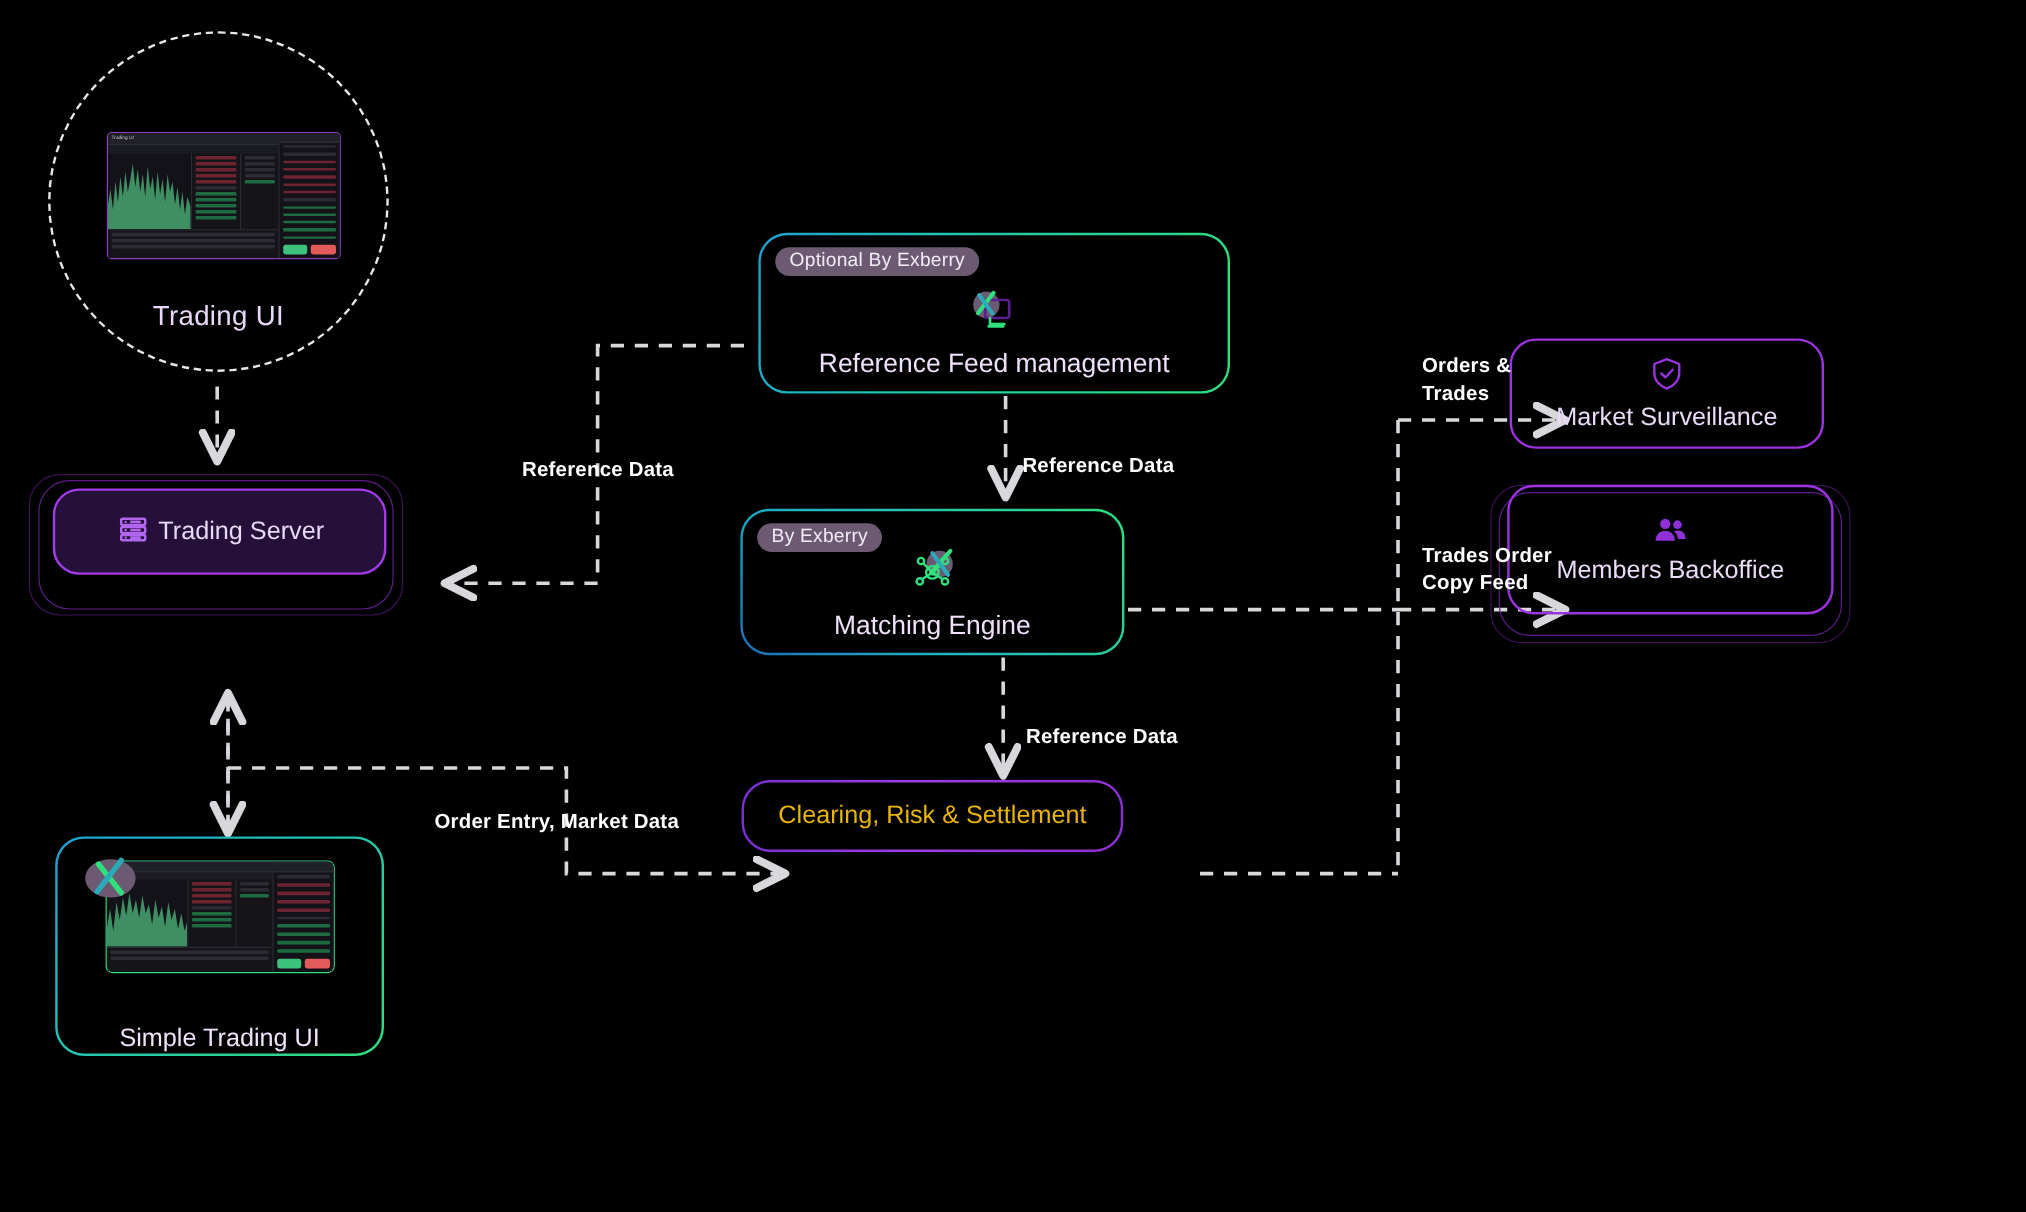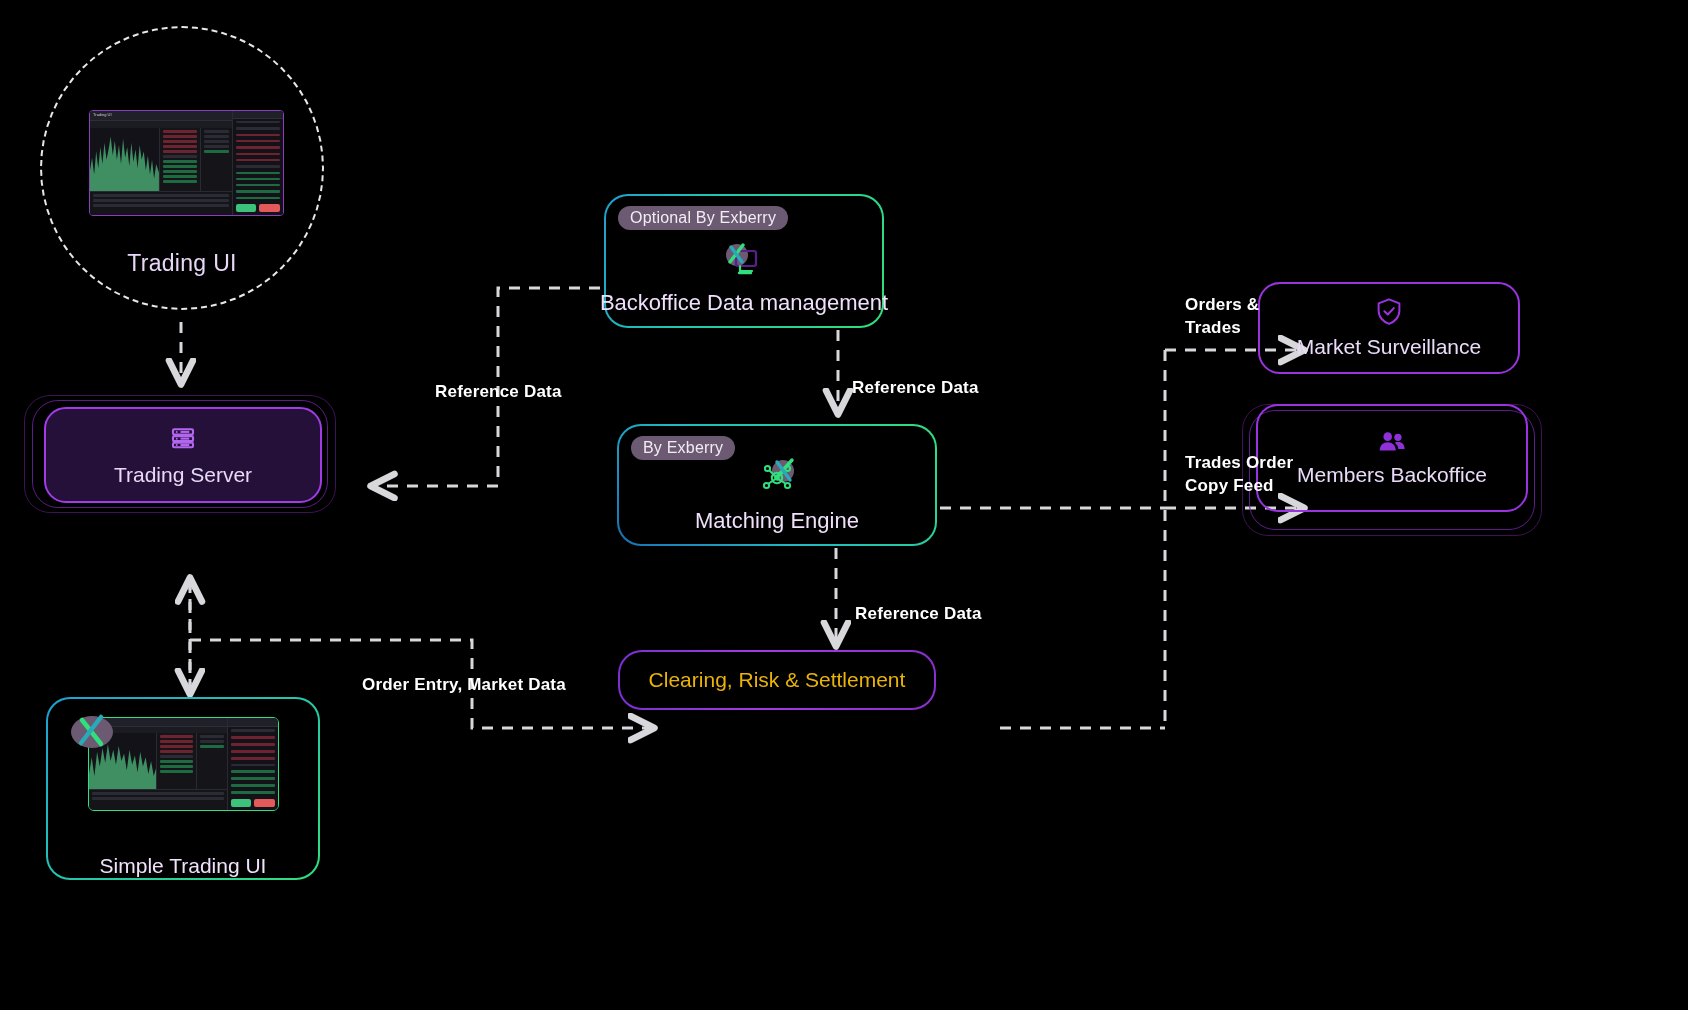--- a/index.html
+++ b/index.html
@@ -24,23 +24,23 @@
 
   
   .layer{border-radius:26px;box-sizing:border-box;}
   .l-out{border:1.5px solid #3d1257;}
   .l-mid{border:1.5px solid #5c1d86;}
 
   .ts-wrap{left:24px;top:395px;width:312px;height:118px;}
   .ts-l1{left:0;top:0;width:312px;height:118px;}
   .ts-l2{left:8px;top:5px;width:296px;height:108px;}
   .ts-core{
-    left:20px;top:12px;width:278px;height:96px;border-radius:22px;
+    left:20px;top:12px;width:278px;height:72px;border-radius:22px;
     background:#241038;border:2px solid #a23ce8;box-sizing:border-box;
-    display:flex;flex-direction:column;align-items:center;justify-content:center;gap:6px;
+    display:flex;flex-direction:row;align-items:center;justify-content:center;gap:6px;
   }
   .ts-core .ttl{font-size:21px;color:#e8d9f5;}
 
   .mb-wrap{left:1242px;top:404px;width:300px;height:132px;}
   .mb-l1{left:0;top:0;width:300px;height:132px;}
   .mb-l2{left:7px;top:6px;width:286px;height:120px;}
   .mb-l3{left:14px;top:0;width:272px;height:108px;border-radius:22px;
          border:2px solid #9b34e0;box-sizing:border-box;
          display:flex;flex-direction:column;align-items:center;justify-content:center;gap:4px;}
   .mb-l3 .ttl{font-size:21px;color:#eadbf8;white-space:nowrap;}
@@ -52,21 +52,21 @@
     display:flex;flex-direction:column;align-items:center;justify-content:center;gap:4px;
   }
   .ms-box .ttl{font-size:21px;color:#eadbf8;white-space:nowrap;}
 
   
   .grad-card{border-radius:24px;padding:2px;box-sizing:border-box;}
   .grad-card > .inner{
     width:100%;height:100%;border-radius:22px;background:#000;
     position:relative;box-sizing:border-box;
   }
-  .rdm{left:604px;top:194px;width:280px;height:134px;
+  .rdm{left:632px;top:194px;width:393px;height:134px;
        background:linear-gradient(110deg,#1f9fd0 0%,#21c7b0 35%,#2ee07a 100%);}
   .me{left:617px;top:424px;width:320px;height:122px;
       background:linear-gradient(45deg,#1a6fb8 0%,#20b9c4 40%,#2fe07d 100%);}
   .crs{left:618px;top:650px;width:318px;height:60px;
        background:linear-gradient(90deg,#7b2fd4 0%,#a33ae8 45%,#8a2fd0 100%);}
   .crs .inner{display:flex;align-items:center;justify-content:center;}
   .crs .ttl{font-size:21px;color:#eab308;white-space:nowrap;}
 
   .badge{
     position:absolute;left:12px;top:10px;background:#6b5a72;
@@ -313,21 +313,21 @@
         <span>
           <svg width="52" height="42" viewBox="0 0 52 42">
             <circle cx="19" cy="15" r="11" fill="#6b5a72"></circle>
             <rect x="18" y="11" width="20" height="15" rx="2.2" fill="none" stroke="#5a1f8c" stroke-width="2.2"></rect>
             <path d="M22,26 L22,31 L34,31" fill="none" stroke="#2fe07c" stroke-width="2.2" stroke-linecap="round"></path>
             <line x1="21" y1="33" x2="33" y2="33" stroke="#2fe07c" stroke-width="2.4" stroke-linecap="round"></line>
             <path d="M12,22 L25,5" stroke="#2fe07c" stroke-width="3.4" stroke-linecap="round"></path>
             <path d="M13,7 L24,22" stroke="#2aa9b8" stroke-width="3.4" stroke-linecap="round"></path>
           </svg>
         </span>
-        <div class="ttl">Backoffice Data management</div>
+        <div class="ttl">Reference Feed management</div>
       </div>
     </div>
   </div>
 
   <div class="abs grad-card me">
     <div class="inner">
       <div class="badge">By Exberry</div>
       <div class="card-body">
         <span>
           <svg width="54" height="44" viewBox="0 0 54 44">

